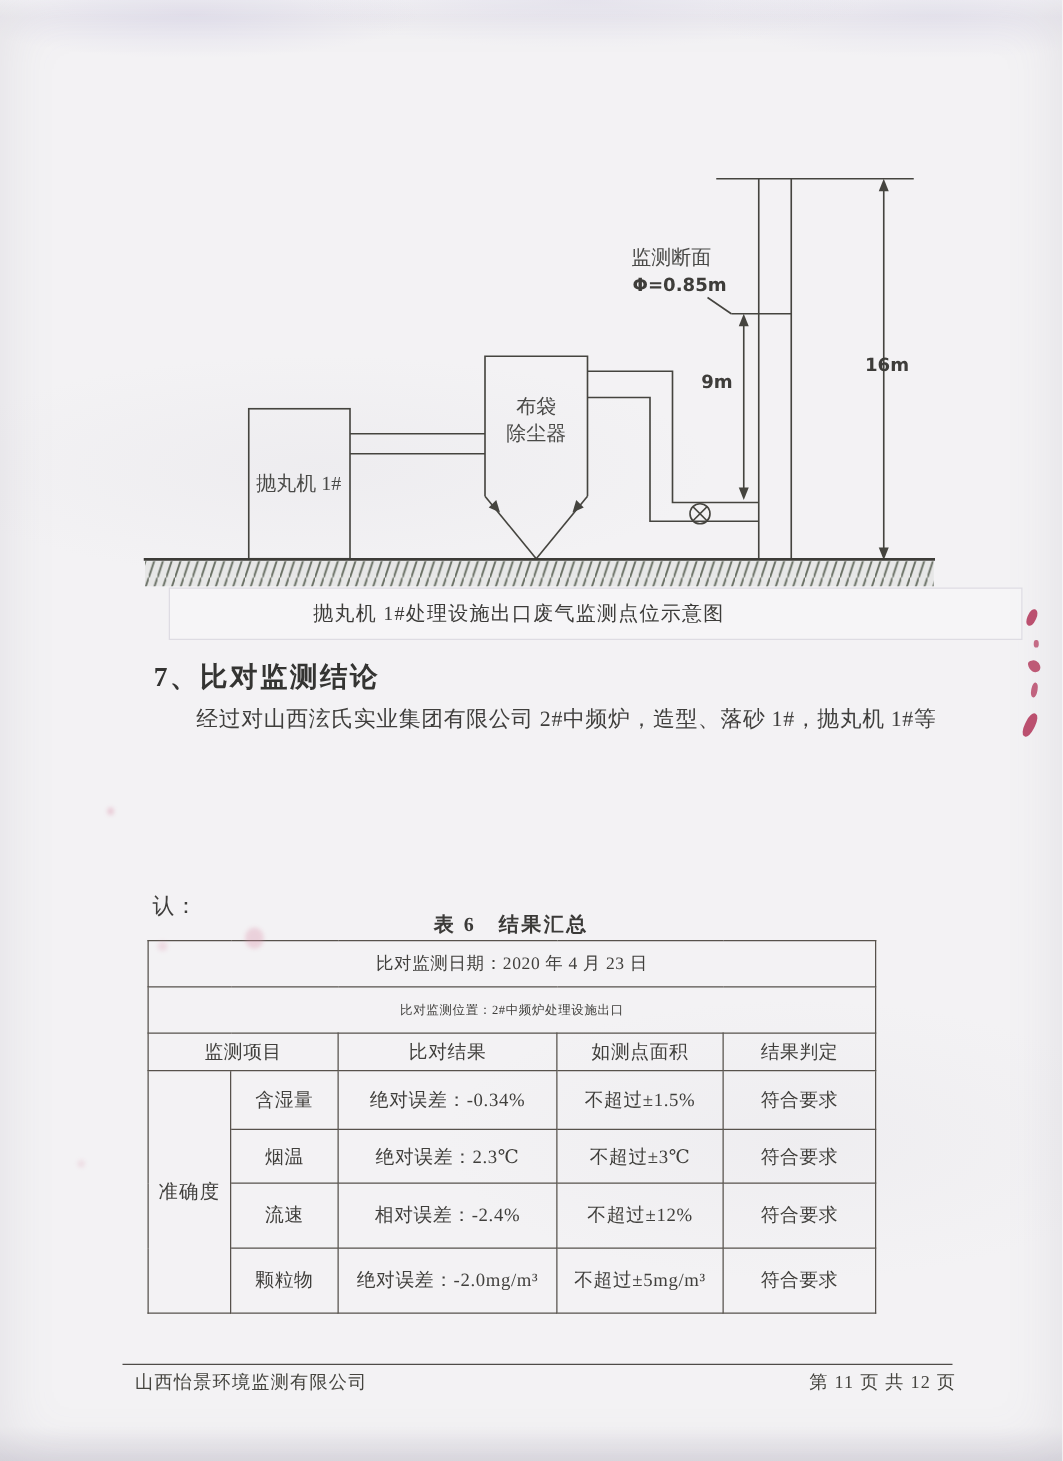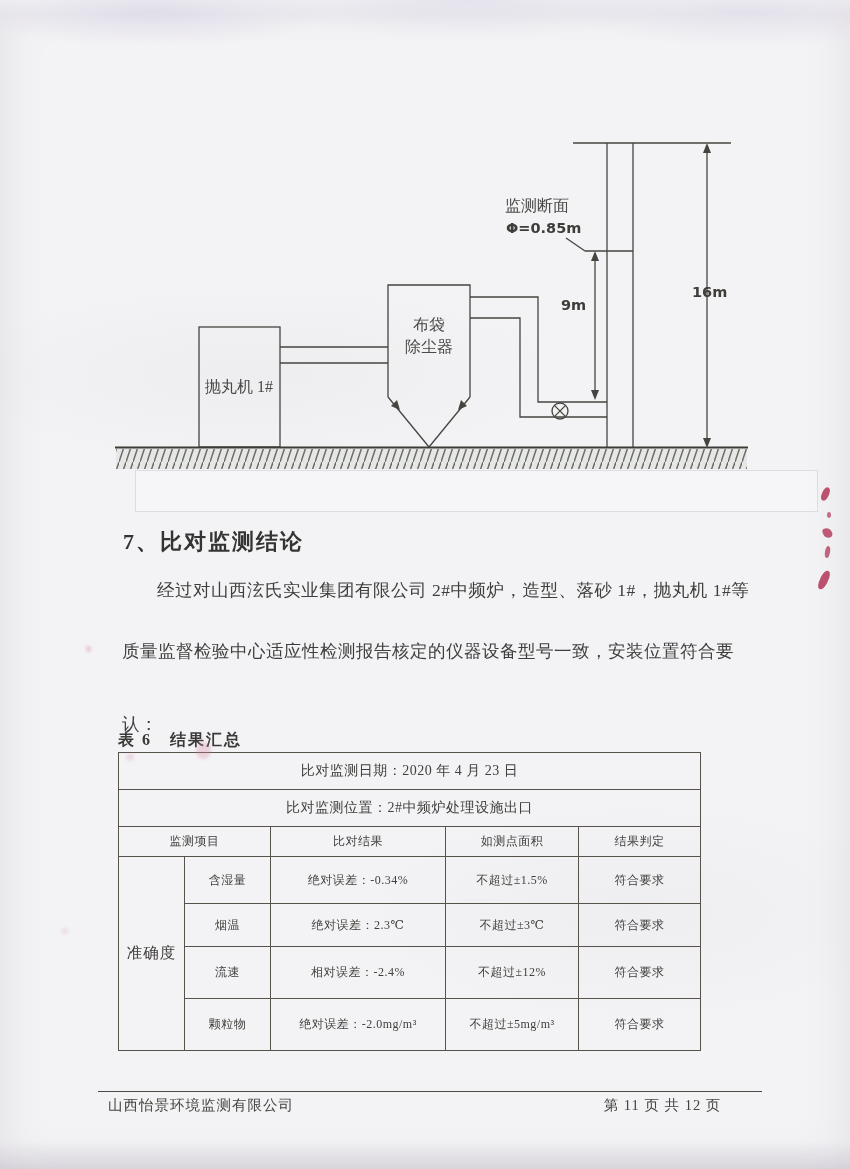--- a/index.html
+++ b/index.html
@@ -26,24 +26,24 @@
   .dlabel-cn{font-family:"Liberation Serif","DejaVu Serif",serif;font-size:16px;fill:#4a4a48;}
   .dlabel-num{font-family:"DejaVu Sans","Liberation Sans",sans-serif;font-size:14.5px;font-weight:bold;fill:#3e3d3a;}
   .caption-box{border:1px solid #dedce3;background:rgba(255,255,255,.25);}
   .fig-caption{font-size:16px;letter-spacing:1px;color:#3d3c3a;text-align:center;}
   
   .section-title{font-size:22px;font-weight:bold;color:#343432;letter-spacing:2px;}
   .para-line{width:605px;font-size:17.5px;color:#3f3e3c;letter-spacing:.5px;
     text-align:justify;text-align-last:justify;white-space:nowrap;overflow:visible;}
   .para-line.last{text-align-last:left;}
   
-  .tbl-title{width:582px;text-align:left;font-size:16px;font-weight:600;color:#3b3a38;letter-spacing:2px;}
+  .tbl-title{width:582px;text-align:center;font-size:16px;font-weight:600;color:#3b3a38;letter-spacing:2px;}
   table.results{border-collapse:collapse;width:582px;table-layout:fixed;}
   table.results td,table.results th{border:1px solid #57524c;font-weight:normal;
-    text-align:center;vertical-align:middle;font-size:12px;color:#403f3c;padding:0 2px;letter-spacing:.5px;}
+    text-align:center;vertical-align:middle;font-size:15px;color:#403f3c;padding:0 2px;letter-spacing:.5px;}
   table.results .span-row{font-size:15.5px;letter-spacing:1px;}
   
   .footer-rule{border-top:1.6px solid #4e4b47;}
   .footer-text{font-size:14.5px;color:#45443f;letter-spacing:1px;}
   
   .ink{position:absolute;background:#b23458;border-radius:45%;}
   .smudge{position:absolute;background:#d887a2;border-radius:50%;filter:blur(1.5px);}
 </style>
 </head>
 <body>
@@ -115,44 +115,44 @@
     <text class="dlabel-cn" x="505" y="211">监测断面</text>
     <text class="dlabel-num" x="506" y="233">Φ=0.85m</text>
     <text class="dlabel-num" x="561" y="310">9m</text>
     <text class="dlabel-num" x="692" y="297">16m</text>
     <text class="dlabel-cn" x="429" y="330" text-anchor="middle">布袋</text>
     <text class="dlabel-cn" x="429" y="352" text-anchor="middle">除尘器</text>
     <text class="dlabel-cn" x="239" y="392" text-anchor="middle">抛丸机 1#</text>
   </svg>
 
   <div class="abs caption-box" style="left:135px;top:470px;width:683px;height:42px;"></div>
+  <div class="abs fig-caption" style="left:130px;top:481px;width:570px;">抛丸机 1#处理设施出口废气监测点位示意图</div>
 
   <div class="abs section-title" style="left:123px;top:527px;">7、比对监测结论</div>
 
-  <div class="abs para-line" style="left:122px;top:563px;padding-left:35px;margin-top:15px;">经过对山西泫氏实业集团有限公司 2#中频炉，造型、落砂 1#，抛丸机 1#等</div>
-  <div class="abs para-line" style="left:122px;top:639px;">质量监督检验中心适应性检测报告核定的仪器设备型号一致，安装位置符合要</div>
+  <div class="abs para-line" style="left:122px;top:563px;padding-left:35px;">经过对山西泫氏实业集团有限公司 2#中频炉，造型、落砂 1#，抛丸机 1#等</div>
   <div class="abs para-line last" style="left:122px;top:712px;">认：</div>
 
   <div class="abs tbl-title" style="left:118px;top:730px;">表 6　结果汇总</div>
 
   <div class="abs" style="left:118px;top:752px;">
     <table class="results">
       <colgroup>
         <col style="width:66px">
           <col style="width:86px">
           <col style="width:175px">
         <col style="width:133px">
           <col style="width:122px">
       </colgroup>
       <tbody>
           <tr style="height:37px">
         <td colspan="5" style="font-size:14px">比对监测日期：2020 年 4 月 23 日</td>
       </tr>
       <tr style="height:37px">
-        <td colspan="5" style="font-size:14px">比对监测位置：2#中频炉处理设施出口</td>
+        <td colspan="5" style="font-size:10px">比对监测位置：2#中频炉处理设施出口</td>
       </tr>
       <tr style="height:30px">
         <th colspan="2">监测项目</th>
         <th>比对结果</th>
         <th>如测点面积</th>
         <th>结果判定</th>
       </tr>
       <tr style="height:47px">
         <td rowspan="4" class="span-row">准确度</td>
         <td>含湿量</td>
@@ -177,21 +177,21 @@
         <td>绝对误差：-2.0mg/m³</td>
         <td>不超过±5mg/m³</td>
         <td>符合要求</td>
       </tr>
     </tbody>
       </table>
   </div>
 
   <div class="abs footer-rule" style="left:98px;top:1091px;width:664px;height:0;"></div>
   <div class="abs footer-text" style="left:108px;top:1096px;">山西怡景环境监测有限公司</div>
-  <div class="abs footer-text" style="left:560px;top:1096px;width:205px;text-align:center;">第 11 页 共 12 页</div>
+  <div class="abs footer-text" style="left:560px;top:1096px;width:205px;text-align:right;">第 11 页 共 12 页</div>
 
   <div class="ink" style="left:822px;top:487px;width:7px;height:14px;transform:rotate(24deg);opacity:.85;"></div>
   <div class="ink" style="left:827px;top:512px;width:4px;height:6px;opacity:.7;"></div>
   <div class="ink" style="left:823px;top:528px;width:9px;height:10px;transform:rotate(-18deg);opacity:.8;border-radius:30% 60% 40% 60%;"></div>
   <div class="ink" style="left:825px;top:546px;width:5px;height:12px;transform:rotate(10deg);opacity:.75;"></div>
   <div class="ink" style="left:820px;top:570px;width:8px;height:20px;transform:rotate(26deg);opacity:.85;"></div>
   <div class="smudge" style="left:196px;top:742px;width:15px;height:17px;opacity:.30;"></div>
   <div class="smudge" style="left:126px;top:753px;width:8px;height:8px;opacity:.22;"></div>
   <div class="smudge" style="left:86px;top:646px;width:5px;height:6px;opacity:.4;"></div>
   <div class="smudge" style="left:62px;top:928px;width:6px;height:6px;opacity:.2;"></div>

